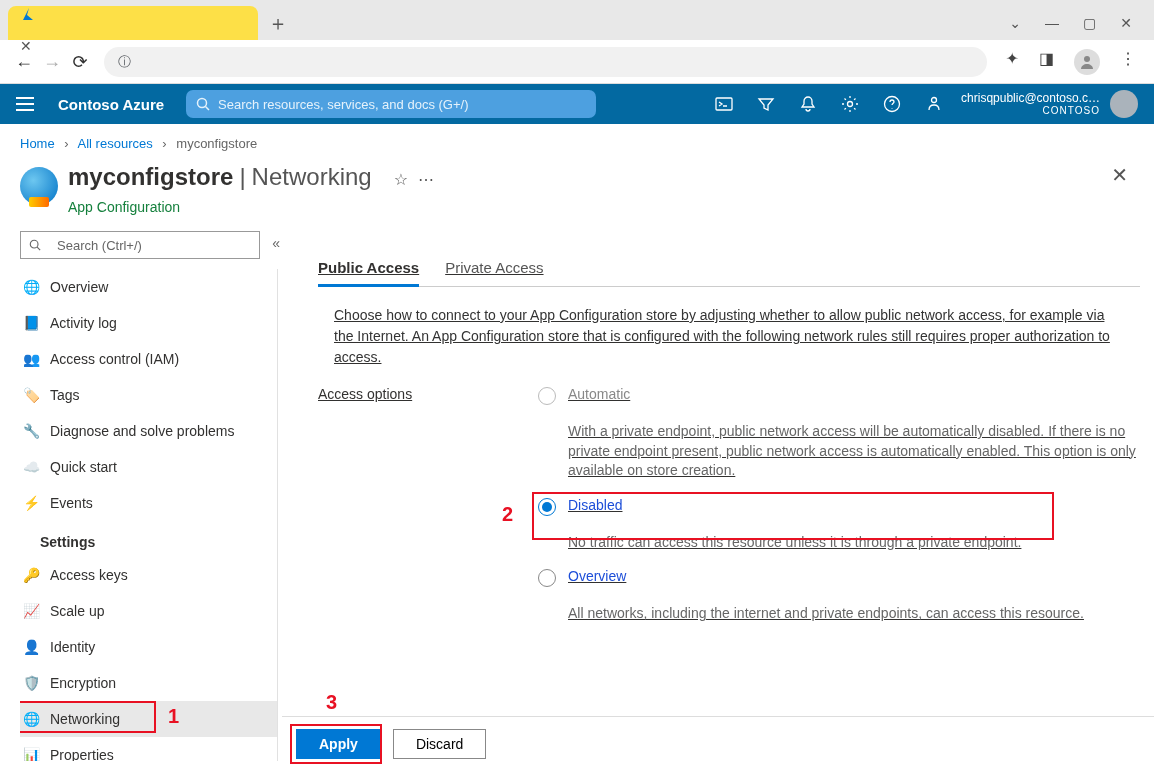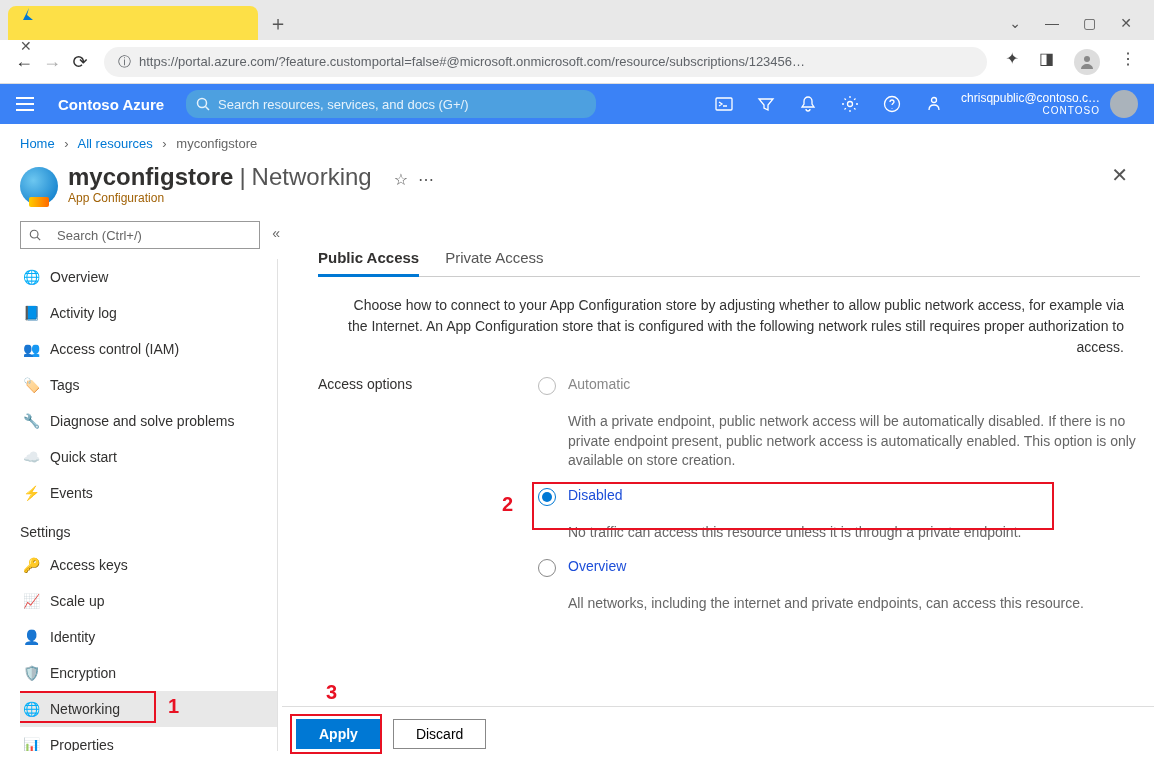--- a/index.html
+++ b/index.html
@@ -16,24 +16,24 @@
   .window-controls { margin-left: auto; display: flex; gap: 24px; padding-right: 14px; color: #555; font-size: 14px; }
   .addr-bar { display: flex; align-items: center; background: #fff; height: 44px; padding: 0 10px; border-bottom: 1px solid #ddd; }
   .nav-btn { width: 28px; text-align: center; font-size: 18px; color: #333; }
   .nav-btn.dim { color: #aaa; }
   .url-pill { flex: 1; display: flex; align-items: center; background: #f1f1f1; border-radius: 20px; height: 30px; padding: 0 14px; margin: 0 10px; font-size: 13px; color: #5f6368; gap: 8px; }
   .url-pill .url-text { white-space: nowrap; overflow: hidden; text-overflow: ellipsis; }
   .ext-icons { display: flex; gap: 20px; padding: 0 8px; color: #444; font-size: 16px; }
   .avatar-circle { width: 26px; height: 26px; border-radius: 50%; background: #ddd; display: flex; align-items: center; justify-content: center; }
 
   
-  .az-bar { background: #3b82f6; height: 40px; display: flex; align-items: center; padding: 0 16px 0 14px; color: #fff; }
+  .az-bar { background: #0369a1; height: 40px; display: flex; align-items: center; padding: 0 16px 0 14px; color: #fff; }
   .hamburger { width: 22px; height: 22px; }
   .brand { font-size: 15px; font-weight: 600; margin-left: 22px; margin-right: 22px; }
-  .search-box { flex: 0 0 410px; background: #4da0e0; border-radius: 12px; height: 28px; display: flex; align-items: center; padding: 0 10px; color: #e5f2fb; font-size: 13px; gap: 8px; }
+  .search-box { flex: 0 0 410px; background: #4da0e0; border-radius: 7px; height: 28px; display: flex; align-items: center; padding: 0 10px; color: #e5f2fb; font-size: 13px; gap: 8px; }
   .az-icons { display: flex; gap: 24px; margin-left: auto; margin-right: 18px; }
   .az-icons .ic { width: 18px; height: 18px; }
   .user-block { text-align: right; font-size: 12px; line-height: 1.2; }
   .user-block .tenant { font-size: 10px; letter-spacing: 1px; }
   .user-avatar { width: 28px; height: 28px; border-radius: 50%; background: #aab3bb; margin-left: 10px; }
 
   
   .crumbs { padding: 12px 20px 8px; font-size: 13px; }
   .crumbs a { color: #0078d4; text-decoration: none; }
   .crumbs .sep { color: #666; margin: 0 6px; }
@@ -41,46 +41,46 @@
 
   
   .page-head { display: flex; align-items: flex-start; padding: 4px 20px 16px; }
   .res-icon { width: 38px; height: 38px; border-radius: 50%; background: radial-gradient(circle at 35% 35%, #6dc7f0, #0072c6); margin-right: 10px; margin-top: 4px; position: relative; }
   .res-icon::after { content:""; position:absolute; width:20px; height:10px; background: linear-gradient(90deg,#ffcc00,#ff6a00); bottom:-2px; left:9px; border-radius:2px;}
   .title-wrap { display: flex; flex-direction: column; }
   .title-line { display: flex; align-items: baseline; gap: 6px; }
   .title-main { font-size: 24px; font-weight: 600; }
   .title-sub { font-size: 24px; font-weight: 400; color: #555; }
   .title-icons { display: flex; gap: 10px; margin-left: 16px; color: #555; font-size: 16px; }
-  .resource-type { font-size: 12px; color: #a16207; margin-top: 0; }
+  .resource-type { font-size: 14px; color: #15803d; margin-top: 8px; }
   .close-blade { margin-left: auto; font-size: 20px; color: #555; padding-right: 6px; }
 
   
   .body { display: flex; height: 540px; }
   .side { width: 282px; border-right: none; padding: 0 4px 0 20px; position: relative; }
   .search-menu { width: 240px; height: 28px; border: 1px solid #999; display:flex; align-items:center; padding:0 8px; color:#666; font-size:13px; gap:16px; }
   .collapse-chev { position: absolute; right: 2px; top: 4px; color: #666; }
   .menu { margin-top: 10px; overflow-y: auto; height: 492px; border-right: 1px solid #e1e1e1;}
   .menu::-webkit-scrollbar { width: 14px; }
   .menu::-webkit-scrollbar-thumb { background: #c1c1c1; }
   .menu-item { display: flex; align-items: center; height: 36px; padding-left: 4px; gap: 10px; font-size: 14px; cursor: pointer; }
   .menu-item.selected { background: #e8e8e8; }
   .menu-item .mi-icon { width: 16px; height:16px; display:inline-flex; align-items:center; justify-content:center; font-size:14px;}
-  .menu-section { font-weight: 400; height: 30px; display: flex; align-items: center; margin-top: 6px; }
+  .menu-section { font-weight: 700; height: 30px; display: flex; align-items: center; margin-top: 6px; margin-left: 20px; }
 
   
   .ann-box { border: 2px solid #e81123; position: absolute; pointer-events: none; }
   .ann-num { color: #e81123; font-weight: 700; font-size: 20px; position: absolute; }
 
   
-  .main { flex: 1; padding: 28px 14px 0 36px; position: relative; }
+  .main { flex: 1; padding: 28px 14px 0 36px; position: relative; text-decoration: underline; }
   .tabs { border-bottom: 1px solid #ccc; display: flex; gap: 26px; font-size: 15px; }
   .tabrow-item { padding-bottom: 8px; color: #555; cursor:pointer; }
   .tabrow-item.active { font-weight: 600; color: #323130; border-bottom: 3px solid #0078d4; margin-bottom: -1px; }
-  .desc { font-size: 14px; color: #333; margin: 18px 16px 18px; line-height: 1.5; text-align: right; }
+  .desc { font-size: 14px; color: #333; margin: 18px 16px 18px; line-height: 1.5; }
   .options-row { display: flex; }
   .opt-label { width: 220px; font-size: 14px; color: #323130; }
   .opt-list { flex: 1; display: flex; flex-direction: column; gap: 16px; }
   .radio-item { display: flex; gap: 12px; }
   .radio { width: 18px; height: 18px; border-radius: 50%; border: 1px solid #888; flex-shrink: 0; margin-top: 1px; position: relative; }
   .radio.selected { border: 1px solid #0078d4; }
   .radio.selected::after { content:""; width:10px; height:10px; background:#0078d4; border-radius:50%; position:absolute; top:3px; left:3px; }
   .radio.disabled { border-color: #bbb; }
   .radio-item.disabled .r-title { color: #888; }
   .r-text { font-size: 14px; }
@@ -116,21 +116,20 @@
       <span>▢</span>
       <span>✕</span>
     </div>
   </div>
   <div class="addr-bar">
     <span class="nav-btn">←</span>
     <span class="nav-btn dim">→</span>
     <span class="nav-btn">⟳</span>
     <div class="url-pill">
       <span>ⓘ</span>
-      <span class="url-text">https://portal.azure.com/?feature.customportal=false#@microsoft.onmicrosoft.com/resource/subscriptions/123456…</span>
     </div>
     <div class="ext-icons">
       <span>✦</span>
       <span>◨</span>
       <span class="avatar-circle">
         <svg width="16" height="16" viewBox="0 0 16 16">
             <circle cx="8" cy="5" r="3" fill="#888"></circle>
             <path d="M2 15c0-3 3-5 6-5s6 2 6 5" fill="#888"></path>
           </svg>
       </span>

